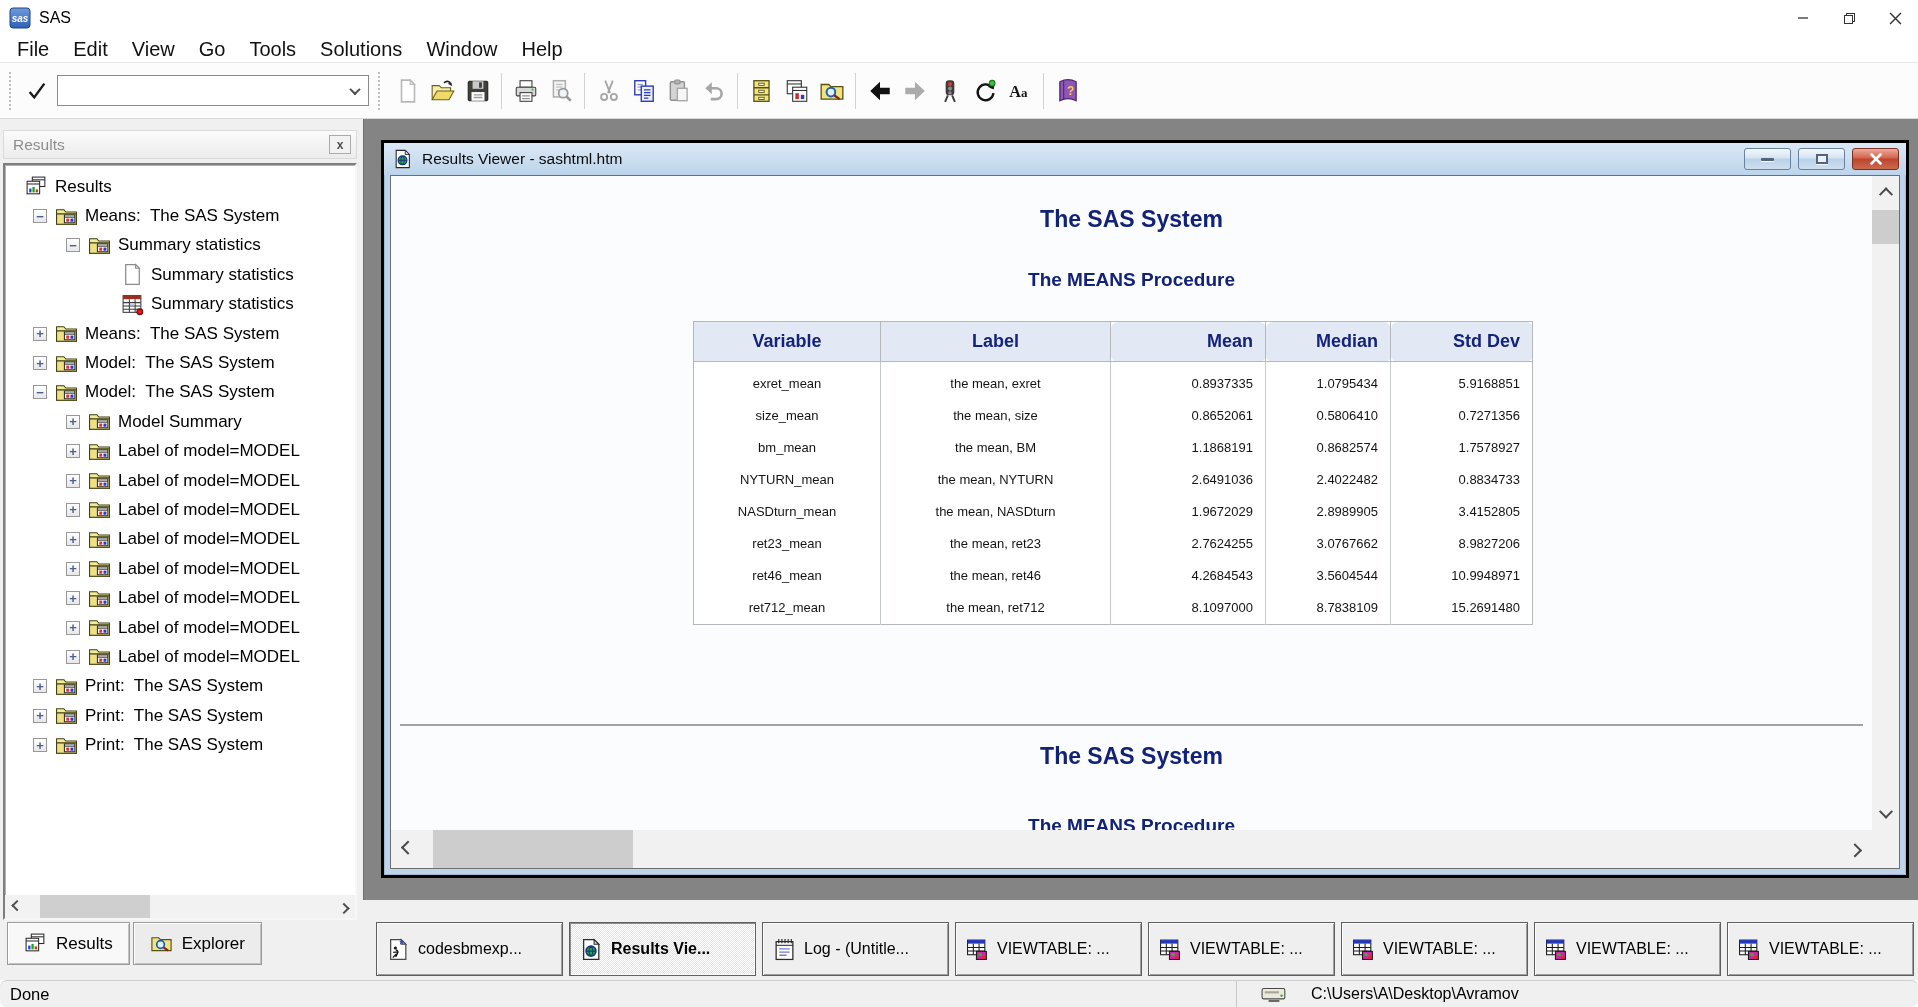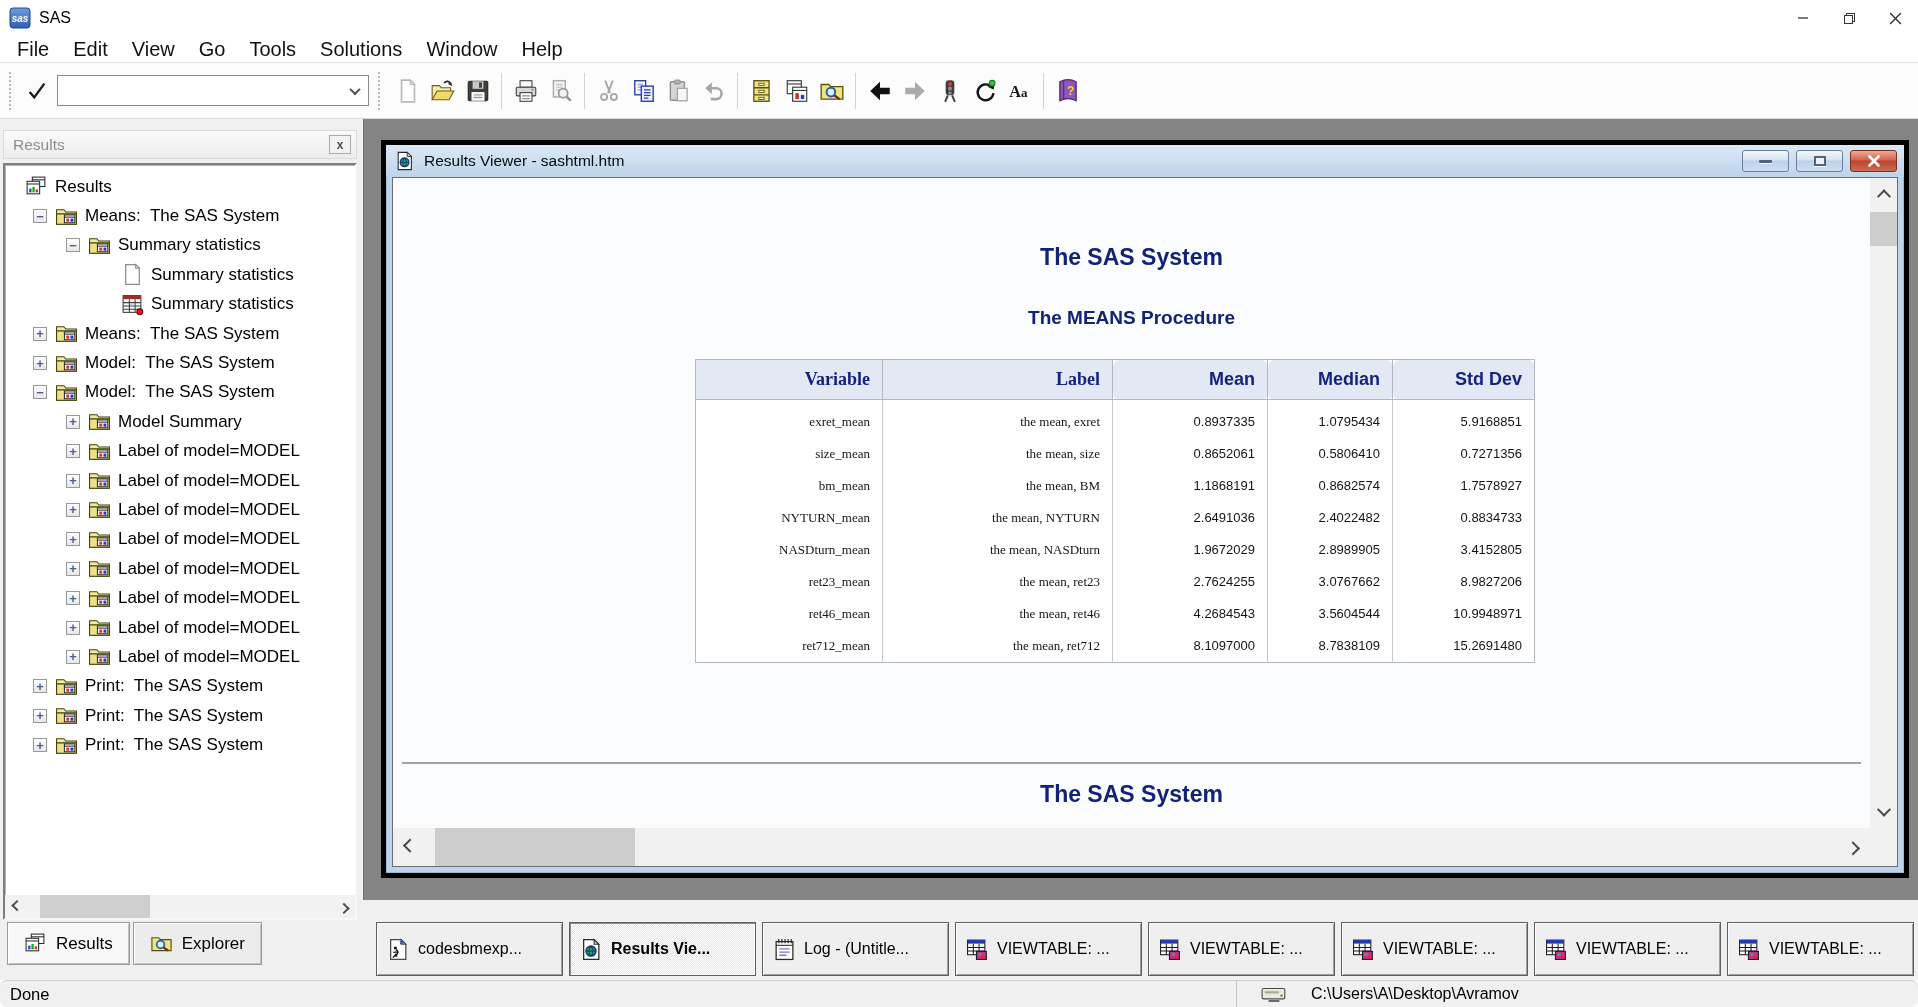--- a/index.html
+++ b/index.html
@@ -59,46 +59,46 @@
   .chev{display:inline-block;width:8px;height:8px;border-left:2px solid #4e4e4e;border-top:2px solid #4e4e4e;}
   .chev.up{transform:rotate(45deg) translate(1px,1px);}
   .chev.down{transform:rotate(225deg) translate(1px,1px);}
   .chev.left{transform:rotate(-45deg) translate(1px,-1px);}
   .chev.right{transform:rotate(135deg) translate(1px,-1px);}
   .chev.big{width:10px;height:10px;border-color:#4a4a4a;}
 
   
   .mdi{flex:1 1 auto;position:relative;background:#848484;margin-bottom:20px;border-left:1px solid #707070;}
   .viewer{position:absolute;left:17px;top:21px;width:1528px;height:738px;background:#bed4ea;
-    border:5px solid #000000;box-shadow:inset 0 0 0 1px #9fb9d4;}
+    border:3px solid #000000;box-shadow:inset 0 0 0 1px #9fb9d4;}
   .v-title{height:32px;display:flex;align-items:center;padding:0 4px 0 9px;
     background:linear-gradient(#dcE9f6,#bcd4eb);}
   .v-icon,.v-icon svg{width:20px;height:20px;display:block;}
   .v-text{margin-left:9px;font-size:15.5px;color:#0a0a0a;}
   .v-controls{margin-left:auto;display:flex;gap:7px;padding-right:3px;}
   .vc{width:47px;height:22px;border-radius:3px;display:flex;align-items:center;justify-content:center;border:1px solid #68819e;}
   .vc-min,.vc-max{background:linear-gradient(#f4f9fd,#d4e3f2 45%,#bad1e9 50%,#cedff1);}
   .vc-close{background:linear-gradient(#ecab9d,#d4624a 45%,#bc4530 50%,#ca6a4e);border-color:#7e3020;}
   .glyph-min{width:13px;height:3px;background:#53637a;border-radius:1px;box-shadow:0 1px 0 #f4f8fc;}
   .glyph-max{width:12px;height:10px;border:2px solid #53637a;background:#e9f1f9;box-shadow:0 1px 0 #f4f8fc;}
   .vc-close svg{width:14px;height:12px;display:block;}
 
   .v-body{position:absolute;left:6px;right:6px;top:32px;bottom:6px;background:#fff;border:1px solid #6e6e6e;}
-  .v-content{position:absolute;left:0;top:0;right:27px;bottom:38px;overflow:hidden;background:#fbfcfe;padding-top:66px;}
+  .v-content{position:absolute;left:0;top:0;right:27px;bottom:38px;overflow:hidden;background:#fbfcfe;padding-top:30px;}
   .sas-title{font-size:23px;line-height:26px;font-weight:bold;color:#112277;text-align:center;}
   .sas-proc{font-size:19px;line-height:21px;font-weight:bold;color:#112277;text-align:center;margin-top:37px;}
   .sas-proc.second{margin-top:46px;}
   .sas-table{margin:31px 0 0 302px;border-collapse:collapse;table-layout:fixed;width:839px;background:#fff;}
   .sas-table{border:1px solid #b4b7bb;}
   .sas-table th{background:#e3e9f4;color:#13237e;font-size:18px;font-weight:bold;padding:9px 12px;
     border-bottom:1px solid #b4b7bb;border-left:1px solid #b4b7bb;}
   .sas-table td{font-size:13px;color:#141414;padding:3px 12px;line-height:26px;border-left:1px solid #c6c9cd;}
   .sas-table th:first-child,.sas-table td:first-child{border-left:none;}
   .sas-table tr.spacer td{padding:0;height:6px;line-height:6px;font-size:1px;}
-  .al{text-align:right;font-family:Liberation Serif, serif;} .ar{text-align:right;border-radius:7px;}
+  .al{text-align:center;} .ar{text-align:right;border-radius:7px;}
   .divider{height:2px;background:#a2a2a2;margin:99px 9px 0 9px;}
   .t2{margin-top:17px;}
 
   .v-vscroll{position:absolute;top:0;right:0;bottom:38px;width:27px;background:#f1f1f1;display:flex;flex-direction:column;align-items:center;}
   .v-vscroll .sb-btn{height:34px;width:100%;}
   .v-thumb{width:100%;height:34px;background:#cdcdcd;}
   .vfill{flex:1;}
   .v-hscroll{position:absolute;left:0;bottom:0;right:27px;height:38px;background:#f1f1f1;display:flex;align-items:center;}
   .v-hscroll .sb-btn{width:34px;height:100%;}
   .v-hthumb{width:200px;height:100%;background:#cdcdcd;margin-left:8px;}

